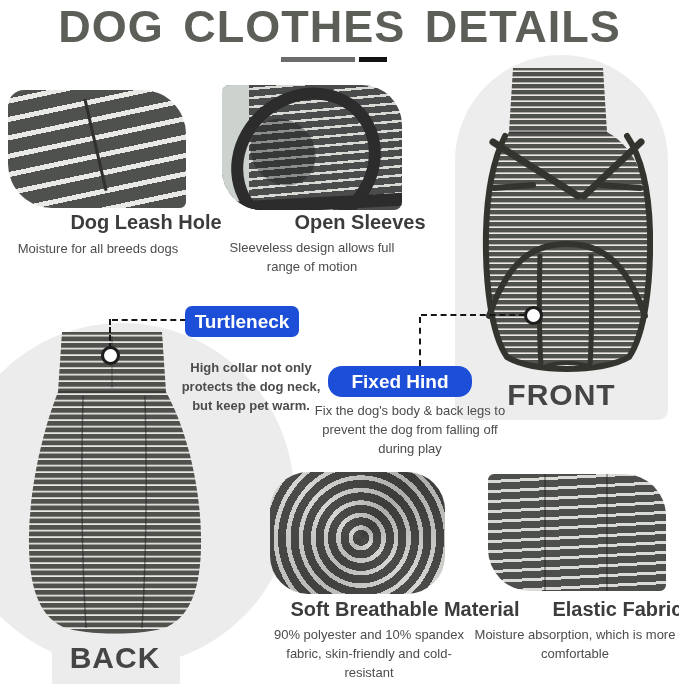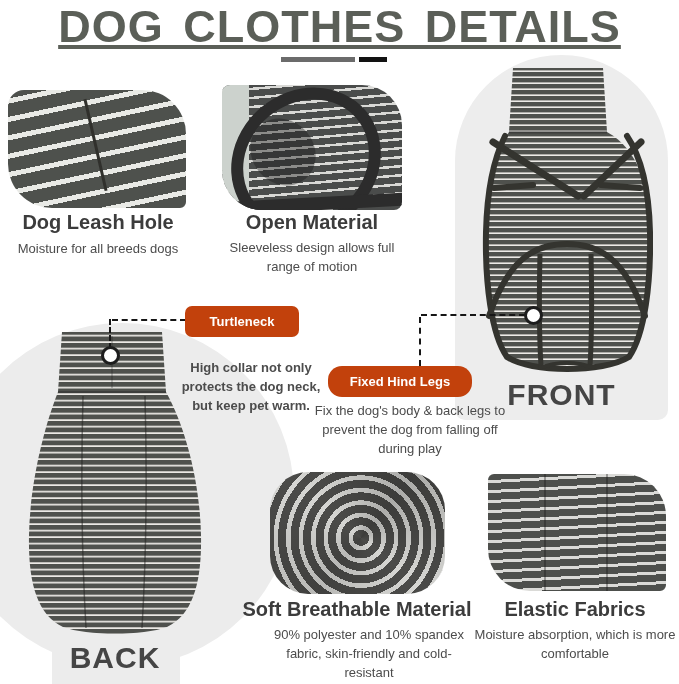--- a/index.html
+++ b/index.html
@@ -2,21 +2,21 @@
 <html><head>
 <meta charset="utf-8">
 <style>
   html,body{margin:0;padding:0;background:#fff;}
   .stage{position:relative;width:679px;height:684px;background:#ffffff;overflow:hidden;
          font-family:"Liberation Sans",sans-serif;}
   .abs{position:absolute;}
 
   
   .title{left:0;top:1px;width:679px;text-align:center;font-size:45px;font-weight:800;
-         color:#5b5f58;letter-spacing:1px;word-spacing:6px;white-space:nowrap;text-decoration:underline;}
+         color:#5b5f58;letter-spacing:1px;word-spacing:6px;white-space:nowrap;}
   .bar-gray{left:281px;top:57px;width:74px;height:5px;background:#6b6b6b;}
   .bar-black{left:359px;top:57px;width:28px;height:5px;background:#121212;}
 
   
   .photo{overflow:hidden;}
   .photo-leash{left:8px;top:90px;width:178px;height:118px;border-radius:16px 44px 6px 44px;
     background:repeating-linear-gradient(-12deg,#4e514d 0 13px,#e9eae6 13px 18px);}
   .slit{left:86px;top:8px;width:2.5px;height:94px;background:#30302c;transform:rotate(-13deg);}
 
   .photo-sleeve{left:222px;top:85px;width:180px;height:125px;border-radius:8px 40px 8px 40px;
@@ -35,21 +35,21 @@
       conic-gradient(from 40deg at 52% 54%, rgba(0,0,0,.20), rgba(0,0,0,0) 25%,
                      rgba(0,0,0,.14) 50%, rgba(0,0,0,0) 75%, rgba(0,0,0,.20)),
       repeating-radial-gradient(circle at 52% 54%, #4b4b49 0 8px, #d6d6d3 8px 12.5px);}
 
   .photo-elastic{left:488px;top:474px;width:178px;height:117px;border-radius:6px 42px 6px 42px;
     background:repeating-linear-gradient(-3deg,#4d4f4c 0 7px,#dadad7 7px 10px);}
   .seam{top:0;width:1.5px;height:117px;background:rgba(20,20,20,.35);}
   .seam1{left:56px;} .seam2{left:118px;}
 
   
-  .cap-title{font-size:20px;font-weight:bold;color:#3c3c3c;text-align:center;}
+  .cap-title{font-size:20px;font-weight:bold;color:#3c3c3c;text-align:center;margin-left:48px;}
   .cap-desc{font-size:13px;color:#4c4c4c;text-align:center;line-height:1.45;}
   .leash-title{left:0;top:211px;width:196px;}
   .leash-desc{left:2px;top:240px;width:192px;}
   .sleeve-title{left:222px;top:211px;width:180px;}
   .sleeve-desc{left:212px;top:239px;width:200px;text-align:center;}
   .swirl-title{left:242px;top:598px;width:230px;}
   .swirl-desc{left:264px;top:626px;width:210px;}
   .elastic-title{left:475px;top:598px;width:200px;}
   .elastic-desc{left:472px;top:626px;width:206px;}
 
@@ -57,21 +57,21 @@
   .arch{left:455px;top:55px;width:213px;height:365px;background:#ededed;
         border-radius:106px 106px 10px 10px;}
   .circle-bg{left:-50px;top:323px;width:344px;height:344px;border-radius:50%;background:#ececec;}
   .back-plinth{left:52px;top:630px;width:128px;height:54px;background:#ececec;}
 
   .view-label{font-size:30px;font-weight:800;color:#454545;text-align:center;letter-spacing:1px;}
   .front-label{left:455px;top:378px;width:213px;}
   .back-label{left:25px;top:641px;width:180px;}
 
   
-  .callout-box{background:#c2410c;color:#ffffff;font-weight:bold;font-size:13px;
+  .callout-box{background:#1d4ed8;color:#ffffff;font-weight:bold;font-size:19px;
     text-align:center;border-radius:7px;height:31px;line-height:31px;}
   .t-box{left:185px;top:306px;width:114px;}
   .f-box{left:328px;top:366px;width:144px;border-radius:14px;}
   .t-desc{left:170px;top:359px;width:162px;font-weight:bold;}
   .f-desc{left:310px;top:402px;width:200px;}
 
   .dash-h{border-top:2.5px dashed #161616;height:0;}
   .dash-v{border-left:2.5px dashed #161616;width:0;}
   .t-line-h{left:112px;top:319px;width:74px;}
   .t-line-v{left:109px;top:319px;height:30px;}
@@ -102,21 +102,21 @@
   <div class="abs cap-title leash-title">Dog Leash Hole</div>
   <div class="abs cap-desc leash-desc">Moisture for all breeds dogs</div>
 
   <div class="abs photo photo-sleeve">
     <div class="abs sleeve-band-left"></div>
     <div class="abs sleeve-shadow"></div>
     <div class="abs sleeve-ring"></div>
     <div class="abs sleeve-arc"></div>
     <div class="abs sleeve-hem"></div>
   </div>
-  <div class="abs cap-title sleeve-title">Open Material</div>
+  <div class="abs cap-title sleeve-title">Open Sleeves</div>
   <div class="abs cap-desc sleeve-desc">Sleeveless design allows full range of motion</div>
 
   <svg class="abs" style="left:481px;top:66px;" width="172" height="312" viewBox="0 0 172 312">
     <defs>
       <pattern id="ps" width="6" height="6" patternUnits="userSpaceOnUse">
         <rect width="6" height="6" fill="#4f514d"></rect>
         <rect y="4.4" width="6" height="1.6" fill="#eceae6"></rect>
       </pattern>
     </defs>
     <path d="M32 2 L122 2 L126 66 L28 66 Z" fill="url(#ps)"></path>

